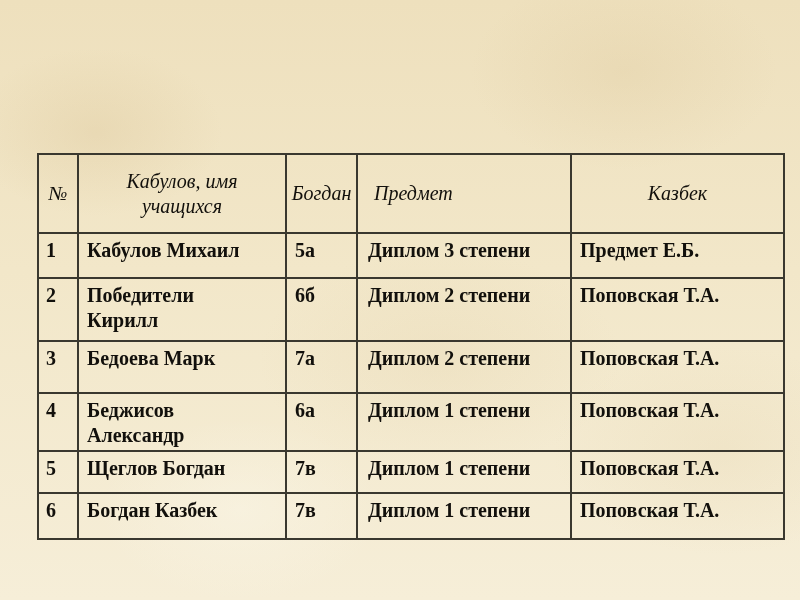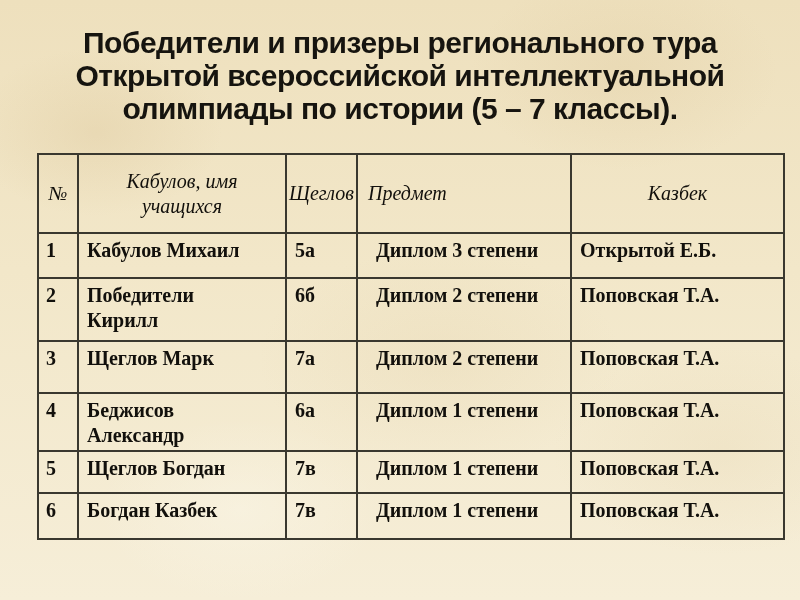--- a/index.html
+++ b/index.html
@@ -52,87 +52,82 @@
   tr.hdr th {
     height: 79px;
     font-style: italic;
     font-weight: normal;
     font-size: 20px;
     line-height: 25px;
     vertical-align: middle;
     text-align: center;
     padding: 0;
   }
-  tr.hdr th.h-subject { text-align: left; padding-left: 10px; }
+  tr.hdr th.h-subject { text-align: left; padding-left: 16px; }
   tr.hdr th .wrapbox { display: inline-block; max-width: 150px; }
   
   tr.row td {
     vertical-align: top;
     font-weight: bold;
     font-size: 20px;
     line-height: 25px;
     padding: 4px 0 0 8px;
   }
   tr.row td.c-num   { padding-left: 7px; }
   tr.row td.c-name  { padding-right: 30px; font-family: Liberation Serif, serif; }
-  tr.row td.c-subject { padding-left: 18px; }
+  tr.row td.c-subject { padding-left: 10px; }
   tr.r1 td { height: 45px; }
   tr.r2 td { height: 63px; }
   tr.r3 td { height: 52px; }
   tr.r4 td { height: 58px; }
   tr.r5 td { height: 42px; }
   tr.r6 td { height: 46px; }
 </style>
 </head>
 <body>
 
 <div class="slide">
 
-  <div class="title">
-    <div>Победители и призеры регионального тура</div>
-    <div>Открытой всероссийской интеллектуальной</div>
-    <div>олимпиады по истории (5 – 7 классы).</div>
-  </div>
 
   <table class="results">
     <colgroup>
       <col style="width:40px">
       <col style="width:208px">
       <col style="width:71px">
       <col style="width:214px">
       <col style="width:213px">
     </colgroup>
     <tbody>
       <tr class="hdr">
         <th>№</th>
         <th><span class="wrapbox">Кабулов, имя учащихся</span></th>
-        <th>Щеглов</th>
+        <th>Богдан</th>
         <th class="h-subject">Предмет</th>
         <th>Казбек</th>
       </tr>
 
       <tr class="row r1">
         <td class="c-num">1</td>
         <td class="c-name">Кабулов Михаил</td>
         <td class="c-class">5а</td>
         <td class="c-subject">Диплом 3 степени</td>
-        <td class="c-teacher">Открытой Е.Б.</td>
+        <td class="c-teacher">Предмет Е.Б.</td>
       </tr>
 
       <tr class="row r2">
         <td class="c-num">2</td>
         <td class="c-name">Победители Кирилл</td>
         <td class="c-class">6б</td>
         <td class="c-subject">Диплом 2 степени</td>
         <td class="c-teacher">Поповская Т.А.</td>
       </tr>
 
       <tr class="row r3">
         <td class="c-num">3</td>
-        <td class="c-name">Щеглов Марк</td>
+        <td class="c-name">Бедоева Марк</td>
         <td class="c-class">7а</td>
         <td class="c-subject">Диплом 2 степени</td>
         <td class="c-teacher">Поповская Т.А.</td>
       </tr>
 
       <tr class="row r4">
         <td class="c-num">4</td>
         <td class="c-name">Беджисов Александр</td>
         <td class="c-class">6а</td>
         <td class="c-subject">Диплом 1 степени</td>

